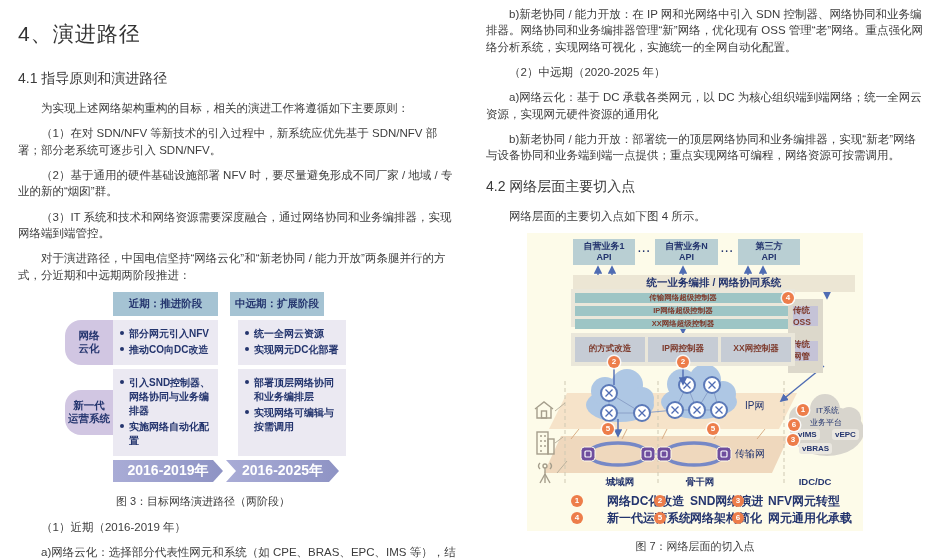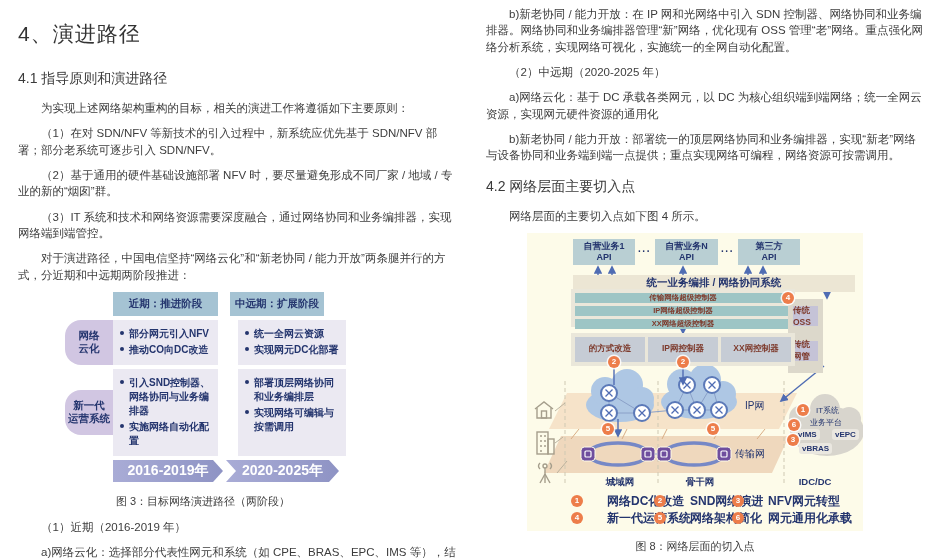--- a/index.html
+++ b/index.html
@@ -117,21 +117,21 @@
         <div class="bi">实施网络自动化配置</div>
       </div>
       <div class="f3cell far">
         <div class="bi">部署顶层网络协同和业务编排层</div>
         <div class="bi">实现网络可编辑与按需调用</div>
       </div>
     </div>
     <div class="tl">
       <div class="f3spacer"></div>
       <div class="tla tla1">2016-2019年</div>
-      <div class="tla tla2">2020-2025年</div>
+      <div class="tla tla2">2016-2025年</div>
     </div>
   </div>
   <div class="figcap figcap3">图 3：目标网络演进路径（两阶段）</div>
 
   <p class="para">（1）近期（2016-2019 年）</p>
   <p class="para">a)网络云化：选择部分代表性网元和系统（如 CPE、BRAS、EPC、IMS 等），结合相关系统升级换代工作，引入 NFV。结合虚拟化网元统一部署的要求，推动部分具备条件的机房（CO）向数据中心架构（DC）的方式改造。</p>
 </div>
 
 <div class="col col-right">
   <p class="para">b)新老协同 / 能力开放：在 IP 网和光网络中引入 SDN 控制器、网络协同和业务编排器。网络协同和业务编排器管理“新”网络，优化现有 OSS 管理“老”网络。重点强化网络分析系统，实现网络可视化，实施统一的全网自动化配置。</p>
@@ -391,14 +391,14 @@
       <div class="legitem" style="width:78px;">
         <span class="legbadge">5</span>
         <span class="legtext">网络架构简化</span>
       </div>
       <div class="legitem">
         <span class="legbadge">6</span>
         <span class="legtext">网元通用化承载</span>
       </div>
     </div>
   </div>
-  <div class="figcap figcap4">图 8：网络层面的切入点</div>
+  <div class="figcap figcap4">图 7：网络层面的切入点</div>
 </div>
 
 </body></html>

